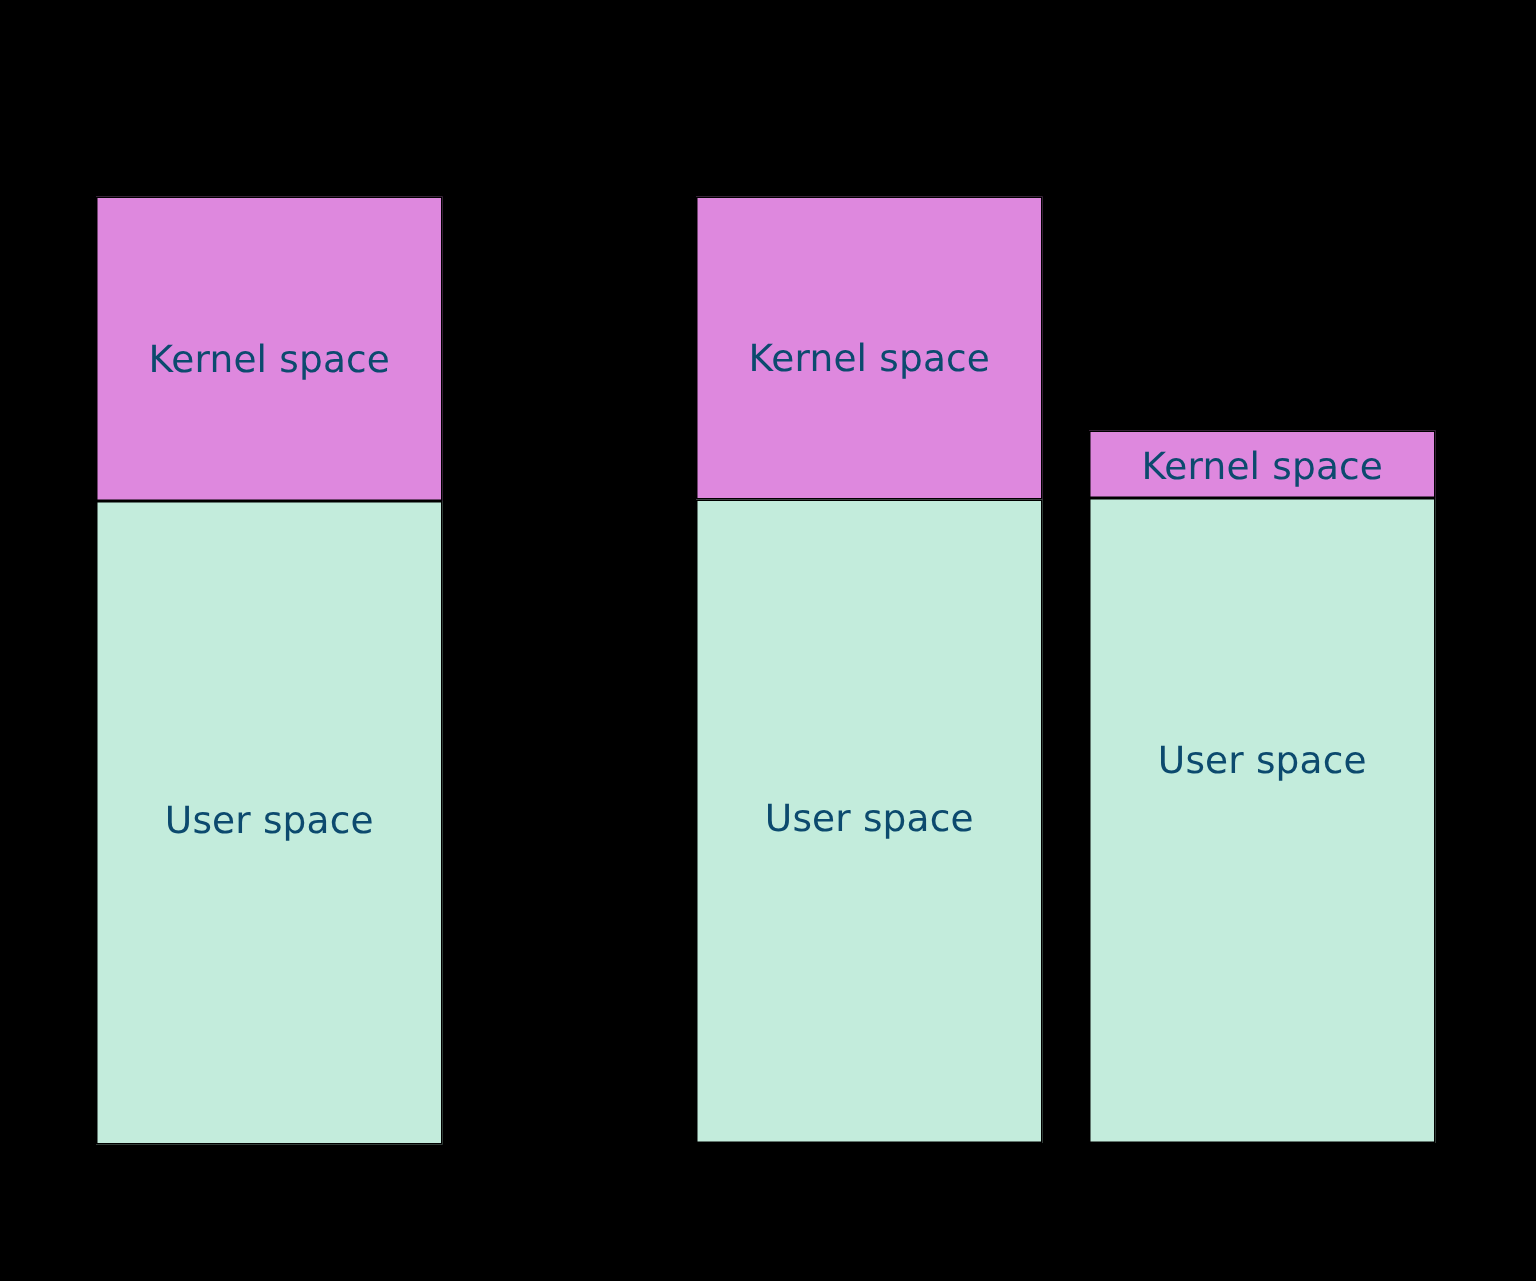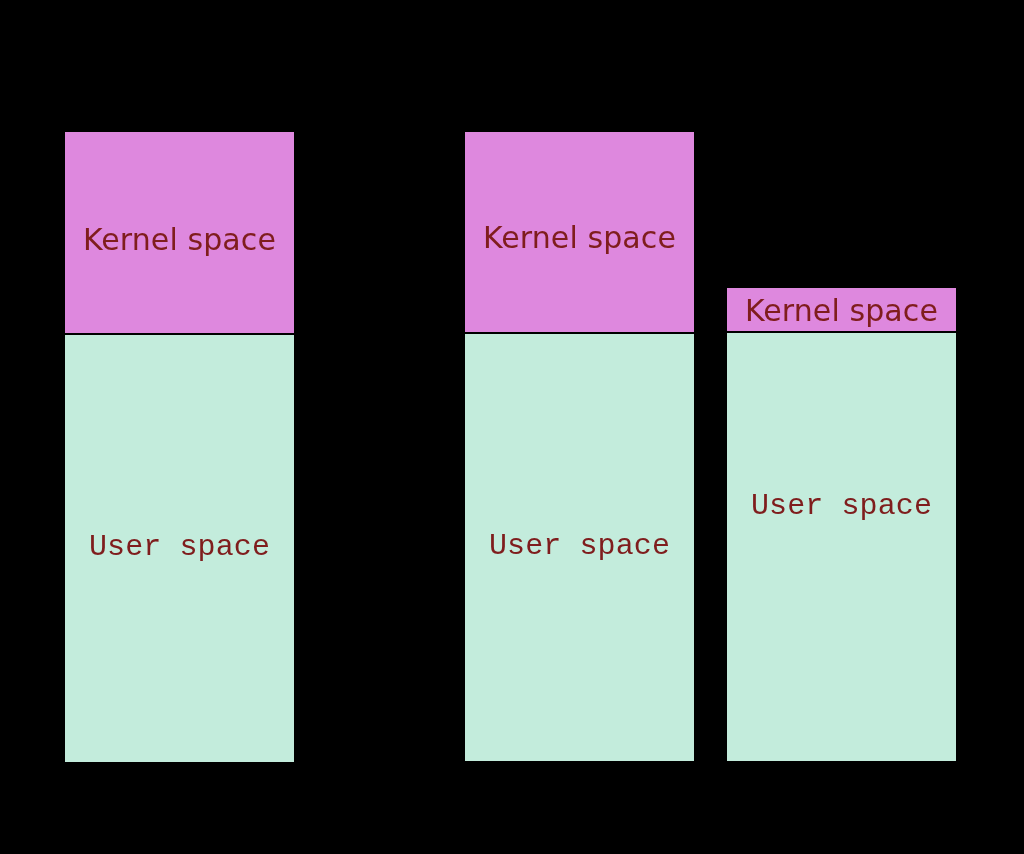--- a/index.html
+++ b/index.html
@@ -21,33 +21,32 @@
   .column {
     position: absolute;
   }
   .block {
     position: absolute;
     box-sizing: border-box;
     display: flex;
     align-items: center;
     justify-content: center;
     border: 1px solid #000000;
-    color: #7f1d1d;
-    font-size: 30px;
+    color: #0c4a6e;
+    font-size: 25px;
     line-height: 1;
     letter-spacing: 0.1px;
     white-space: nowrap;
     user-select: none;
   }
   .block.kernel {
     background: #de88de;
   }
   .block.user {
     background: #c3ecdc;
-    font-family: Liberation Mono, monospace;
   }
   .block-label {
     display: block;
     pointer-events: none;
   }
 
   
   #col-1 { left: 64px; top: 131px; width: 231px; height: 632px; }
   #col-1 .kernel { left: 0; top: 0;     width: 231px; height: 203px; }
   #col-1 .user   { left: 0; top: 203px; width: 231px; height: 429px; }

